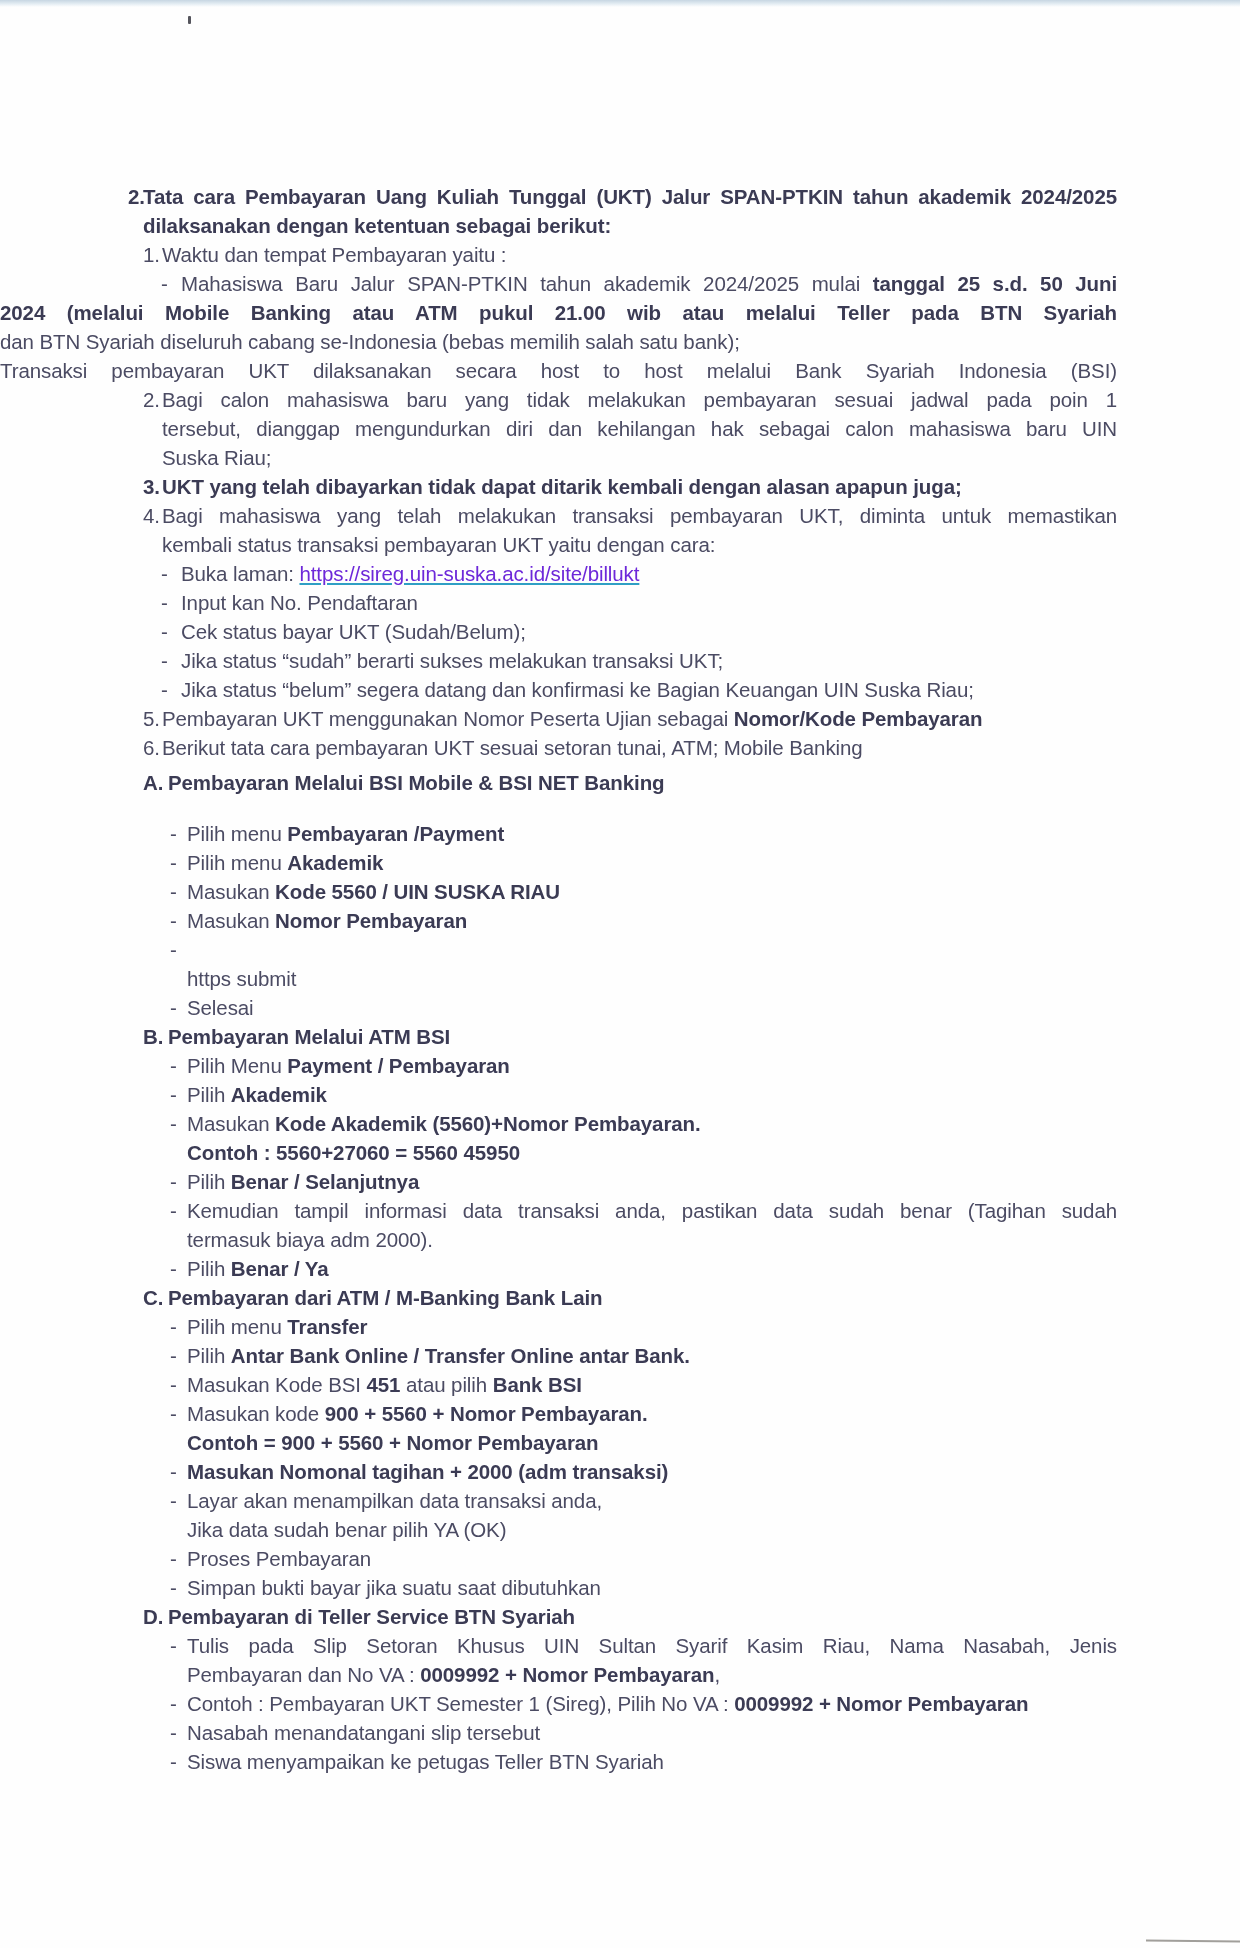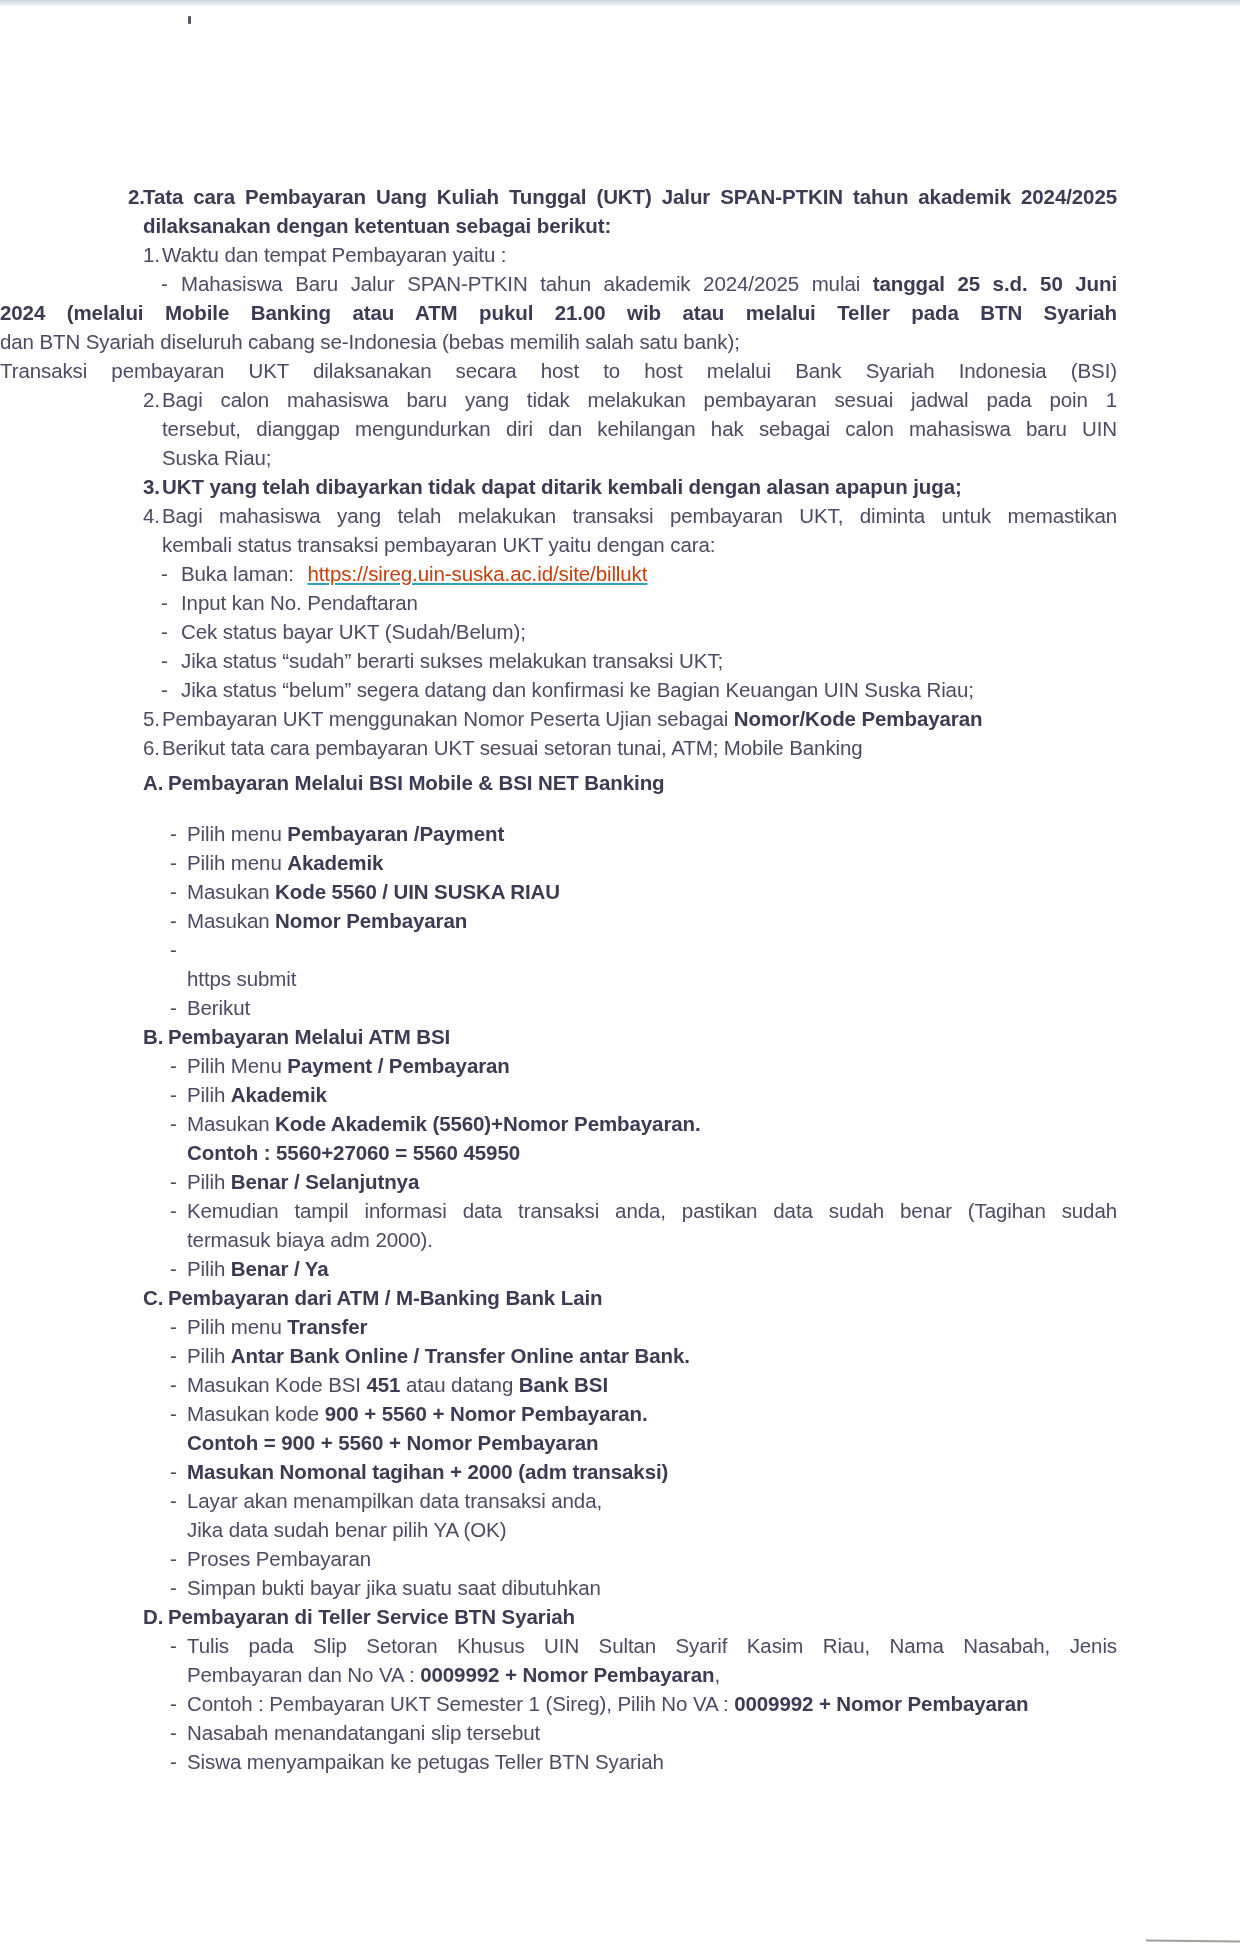--- a/index.html
+++ b/index.html
@@ -34,21 +34,21 @@
   .sec     { margin-left:168px; }
   .s3,.s3c { margin-left:187px; }
   .marker { position:absolute; }
   .l1  > .marker { left:-15px; }
   .l2  > .marker { left:-19px; }
   .l3  > .marker { left:-20px; }
   .sec > .marker { left:-25px; }
   .s3  > .marker { left:-17px; }
   .rr { color:#4b4b63; }
   .rb { font-weight:bold; color:#3b3b54; }
-  .rk { color:#c2410c; text-decoration:underline; text-decoration-color:#2f9fc4; cursor:pointer;margin-left:8px; }
+  .rk { color:#6d28d9; text-decoration:underline; text-decoration-color:#2f9fc4; cursor:pointer; }
   .stretch { text-align:justify; text-align-last:justify; }
 </style>
 </head>
 <body>
 
 <div class="page">
   <div class="scan-top"></div>
   <div class="speck"></div>
   <div class="content">
       <div class="line l1 stretch"><span class="marker rb">2.</span><span class="rb">Tata cara Pembayaran Uang Kuliah Tunggal (UKT) Jalur SPAN-PTKIN tahun akademik 2024/2025</span></div>
@@ -71,34 +71,34 @@
       <div class="line l3"><span class="marker rr">-</span><span class="rr">Jika status “belum” segera datang dan konfirmasi ke Bagian Keuangan UIN Suska Riau;</span></div>
       <div class="line l2"><span class="marker rr">5.</span><span class="rr">Pembayaran UKT menggunakan Nomor Peserta Ujian sebagai </span><span class="rb">Nomor/Kode Pembayaran</span></div>
       <div class="line l2"><span class="marker rr">6.</span><span class="rr">Berikut tata cara pembayaran UKT sesuai setoran tunai, ATM; Mobile Banking</span></div>
       <div class="line sec" style="margin-top: 6px;"><span class="marker rb">A.</span><span class="rb">Pembayaran Melalui BSI Mobile &amp; BSI NET Banking</span></div>
       <div class="line s3" style="margin-top: 22px;"><span class="marker rr">-</span><span class="rr">Pilih menu </span><span class="rb">Pembayaran /Payment</span></div>
       <div class="line s3"><span class="marker rr">-</span><span class="rr">Pilih menu </span><span class="rb">Akademik</span></div>
       <div class="line s3"><span class="marker rr">-</span><span class="rr">Masukan </span><span class="rb">Kode 5560 / UIN SUSKA RIAU</span></div>
       <div class="line s3"><span class="marker rr">-</span><span class="rr">Masukan </span><span class="rb">Nomor Pembayaran</span></div>
       <div class="line s3 stretch"><span class="marker rr">-</span></div>
       <div class="line s3c"><span class="rr">https submit</span></div>
-      <div class="line s3"><span class="marker rr">-</span><span class="rr">Berikut</span></div>
+      <div class="line s3"><span class="marker rr">-</span><span class="rr">Selesai</span></div>
       <div class="line sec"><span class="marker rb">B.</span><span class="rb">Pembayaran Melalui ATM BSI</span></div>
       <div class="line s3"><span class="marker rr">-</span><span class="rr">Pilih Menu </span><span class="rb">Payment / Pembayaran</span></div>
       <div class="line s3"><span class="marker rr">-</span><span class="rr">Pilih </span><span class="rb">Akademik</span></div>
       <div class="line s3"><span class="marker rr">-</span><span class="rr">Masukan </span><span class="rb">Kode Akademik (5560)+Nomor Pembayaran.</span></div>
       <div class="line s3c"><span class="rb">Contoh : 5560+27060 = 5560 45950</span></div>
       <div class="line s3"><span class="marker rr">-</span><span class="rr">Pilih </span><span class="rb">Benar / Selanjutnya</span></div>
       <div class="line s3 stretch"><span class="marker rr">-</span><span class="rr">Kemudian tampil informasi data transaksi anda, pastikan data sudah benar (Tagihan sudah</span></div>
       <div class="line s3c"><span class="rr">termasuk biaya adm 2000).</span></div>
       <div class="line s3"><span class="marker rr">-</span><span class="rr">Pilih </span><span class="rb">Benar / Ya</span></div>
       <div class="line sec"><span class="marker rb">C.</span><span class="rb">Pembayaran dari ATM / M-Banking Bank Lain</span></div>
       <div class="line s3"><span class="marker rr">-</span><span class="rr">Pilih menu </span><span class="rb">Transfer</span></div>
       <div class="line s3"><span class="marker rr">-</span><span class="rr">Pilih </span><span class="rb">Antar Bank Online / Transfer Online antar Bank.</span></div>
-      <div class="line s3"><span class="marker rr">-</span><span class="rr">Masukan Kode BSI </span><span class="rb">451</span><span class="rr"> atau datang </span><span class="rb">Bank BSI</span></div>
+      <div class="line s3"><span class="marker rr">-</span><span class="rr">Masukan Kode BSI </span><span class="rb">451</span><span class="rr"> atau pilih </span><span class="rb">Bank BSI</span></div>
       <div class="line s3"><span class="marker rr">-</span><span class="rr">Masukan kode </span><span class="rb">900 + 5560 + Nomor Pembayaran.</span></div>
       <div class="line s3c"><span class="rb">Contoh = 900 + 5560 + Nomor Pembayaran</span></div>
       <div class="line s3"><span class="marker rr">-</span><span class="rb">Masukan Nomonal tagihan + 2000 (adm transaksi)</span></div>
       <div class="line s3"><span class="marker rr">-</span><span class="rr">Layar akan menampilkan data transaksi anda,</span></div>
       <div class="line s3c"><span class="rr">Jika data sudah benar pilih YA (OK)</span></div>
       <div class="line s3"><span class="marker rr">-</span><span class="rr">Proses Pembayaran</span></div>
       <div class="line s3"><span class="marker rr">-</span><span class="rr">Simpan bukti bayar jika suatu saat dibutuhkan</span></div>
       <div class="line sec"><span class="marker rb">D.</span><span class="rb">Pembayaran di Teller Service BTN Syariah</span></div>
       <div class="line s3 stretch"><span class="marker rr">-</span><span class="rr">Tulis pada Slip Setoran Khusus UIN Sultan Syarif Kasim Riau, Nama Nasabah, Jenis</span></div>
       <div class="line s3c"><span class="rr">Pembayaran dan No VA : </span><span class="rb">0009992 + Nomor Pembayaran</span><span class="rr">,</span></div>

